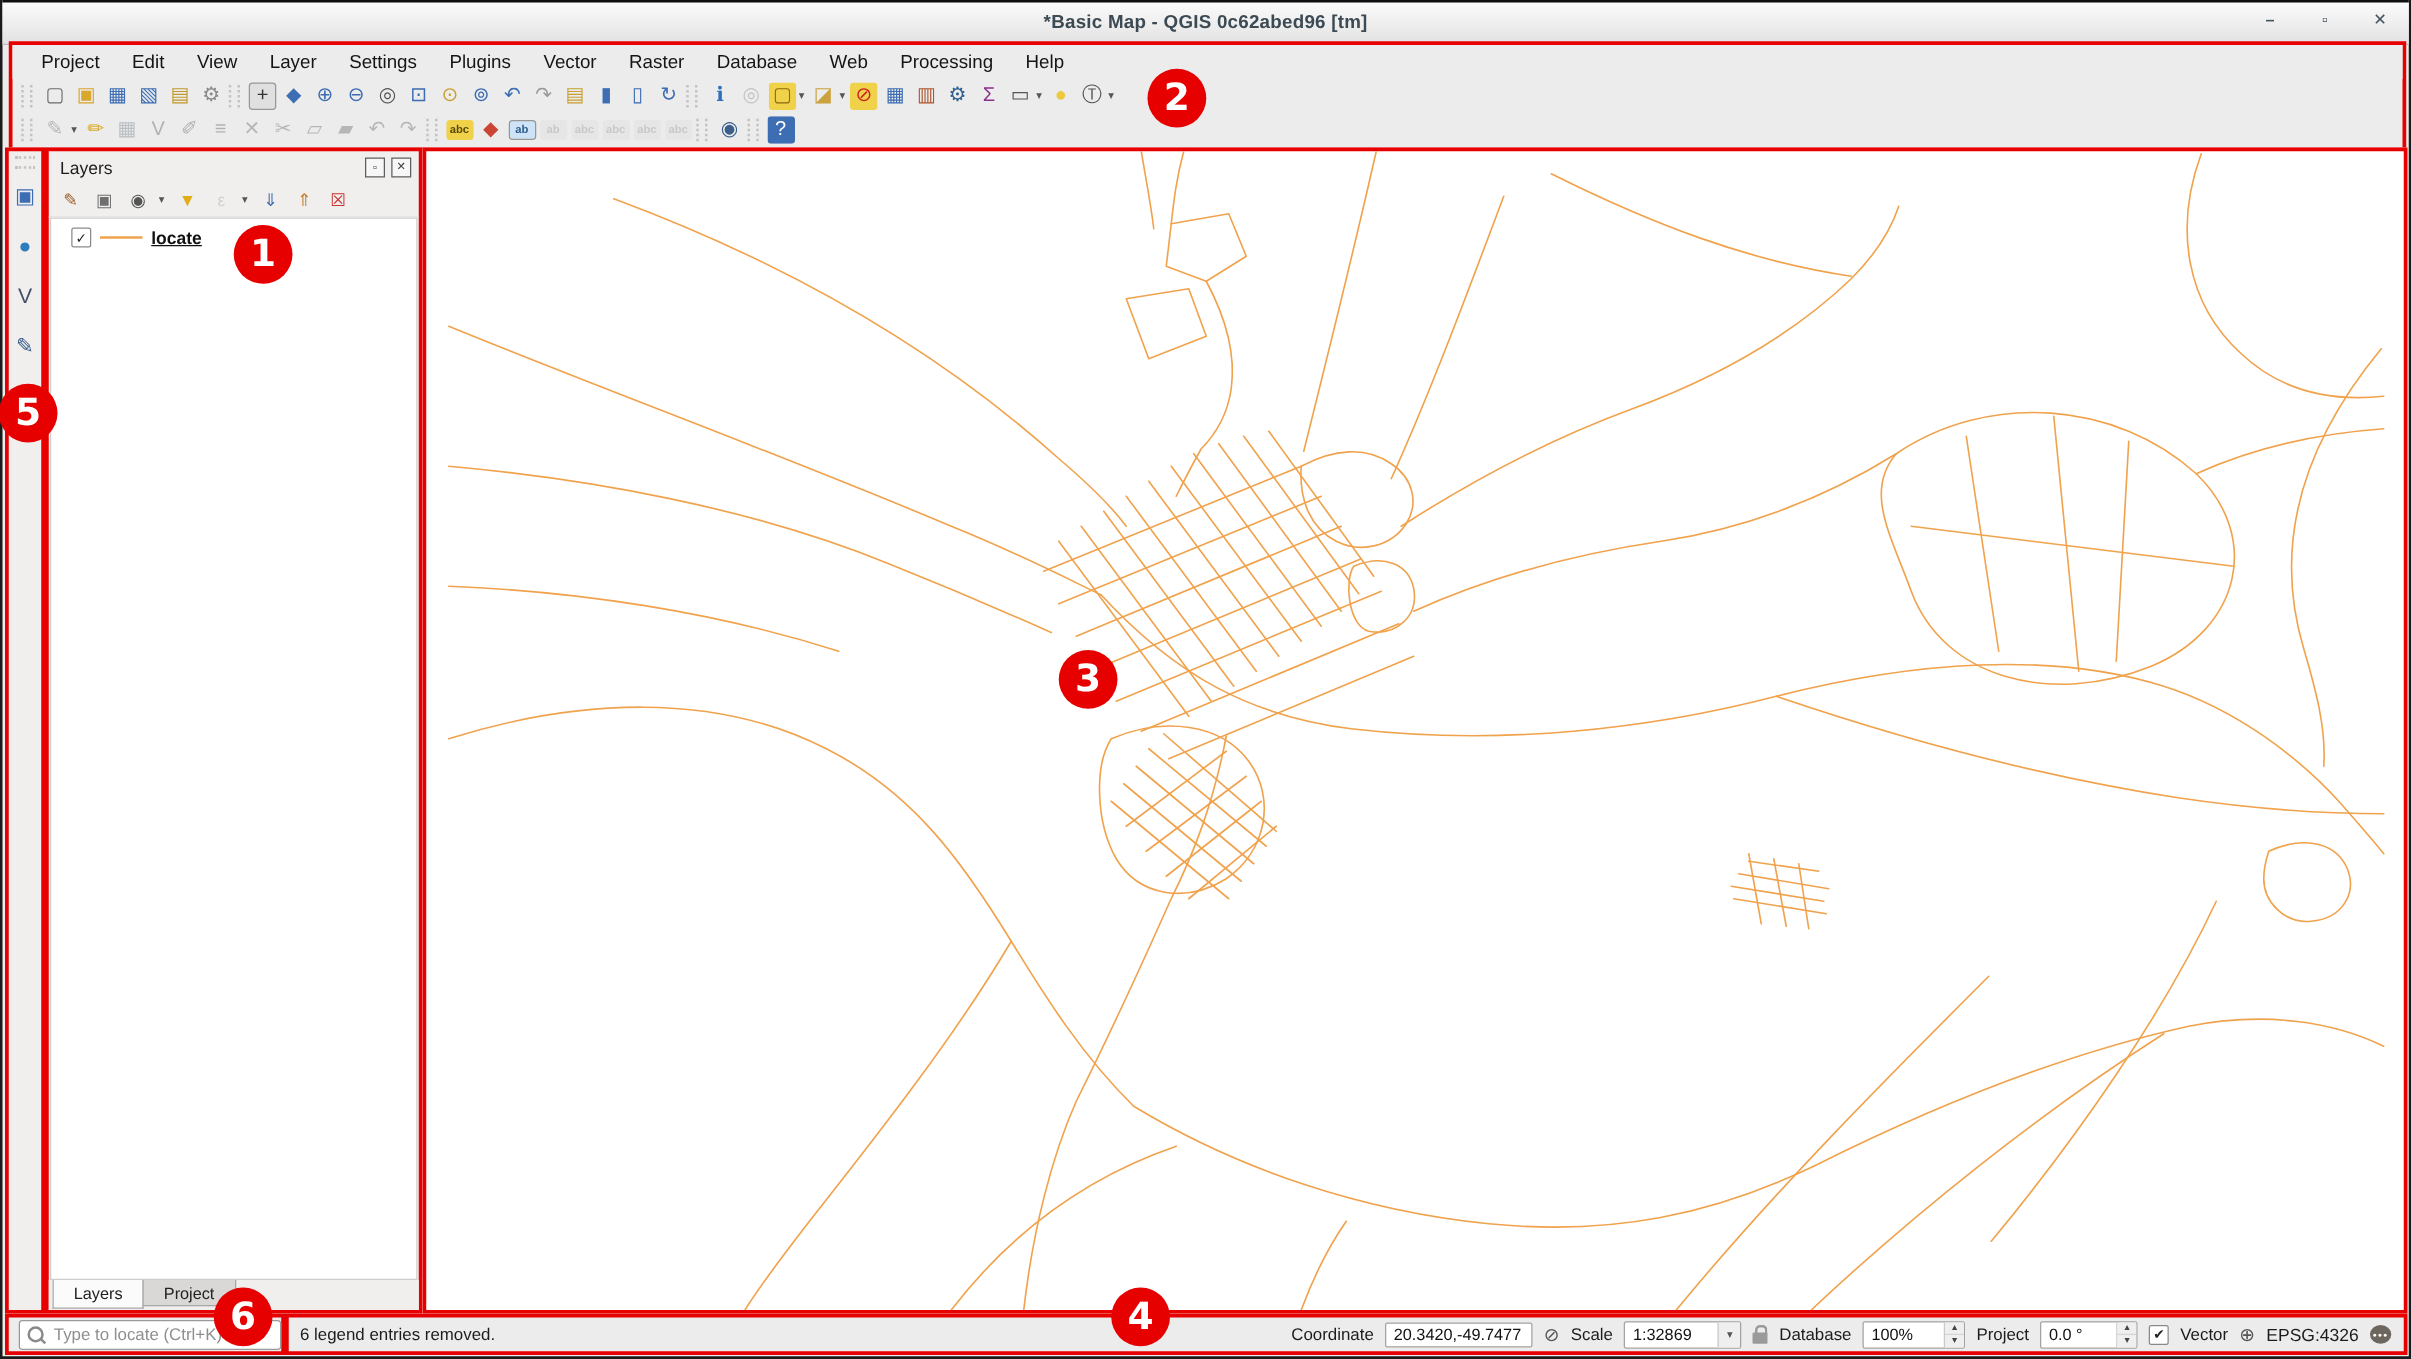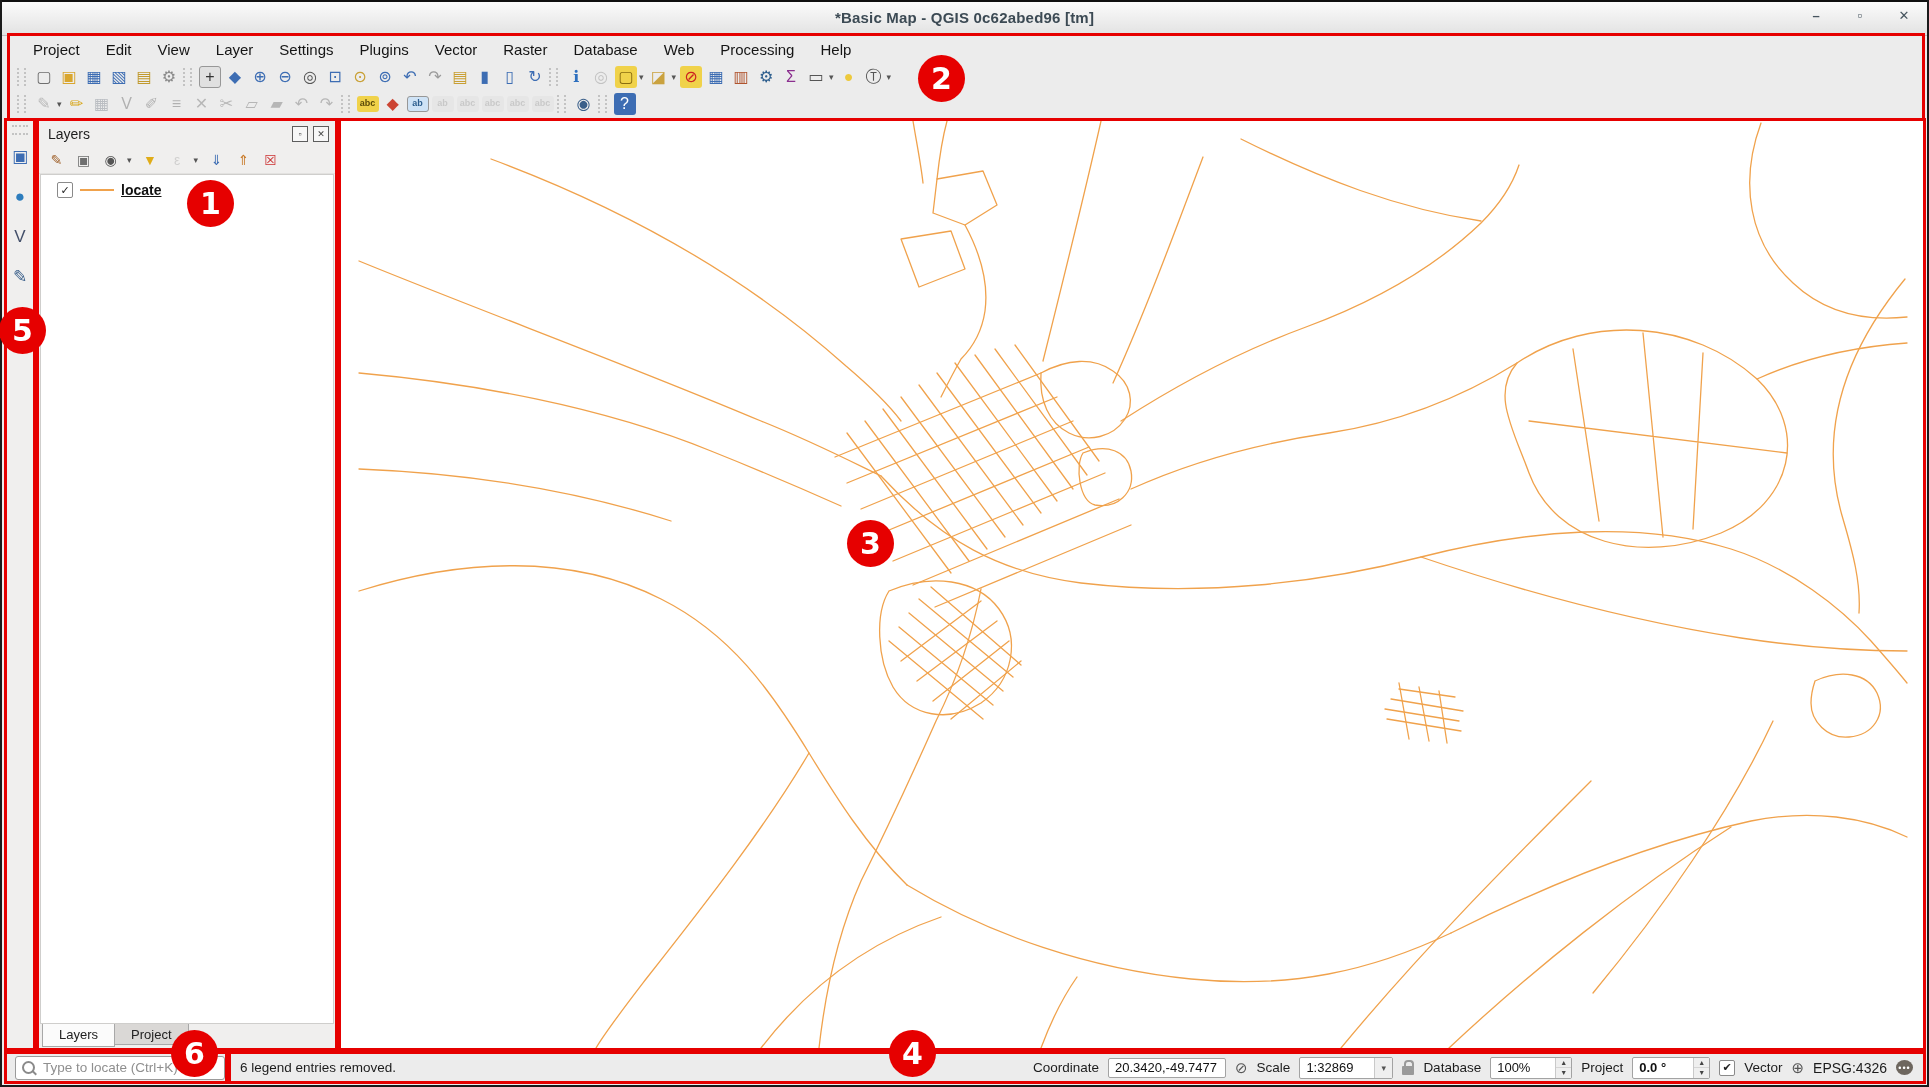--- a/index.html
+++ b/index.html
@@ -333,21 +333,21 @@
       <span class="sb-label">Database</span>
       <span class="sb-combo">
             <span class="val" style="width:52px;">100%</span>
             <span class="spin">
               <span>▲</span>
               <span>▼</span>
             </span>
           </span>
       <span class="sb-label">Project</span>
       <span class="sb-combo">
-            <span class="val" style="width:48px;font-weight:bold;">0.0 °</span>
+            <span class="val" style="width:48px;">0.0 °</span>
             <span class="spin">
               <span>▲</span>
               <span>▼</span>
             </span>
           </span>
       <span class="checkbox">✔</span>
       <span class="sb-label">Vector</span>
       <span class="glyph-ico">⊕</span>
       <span class="sb-label" style="font-size:14px;">EPSG:4326</span>
       <span class="bubble">•••</span>

